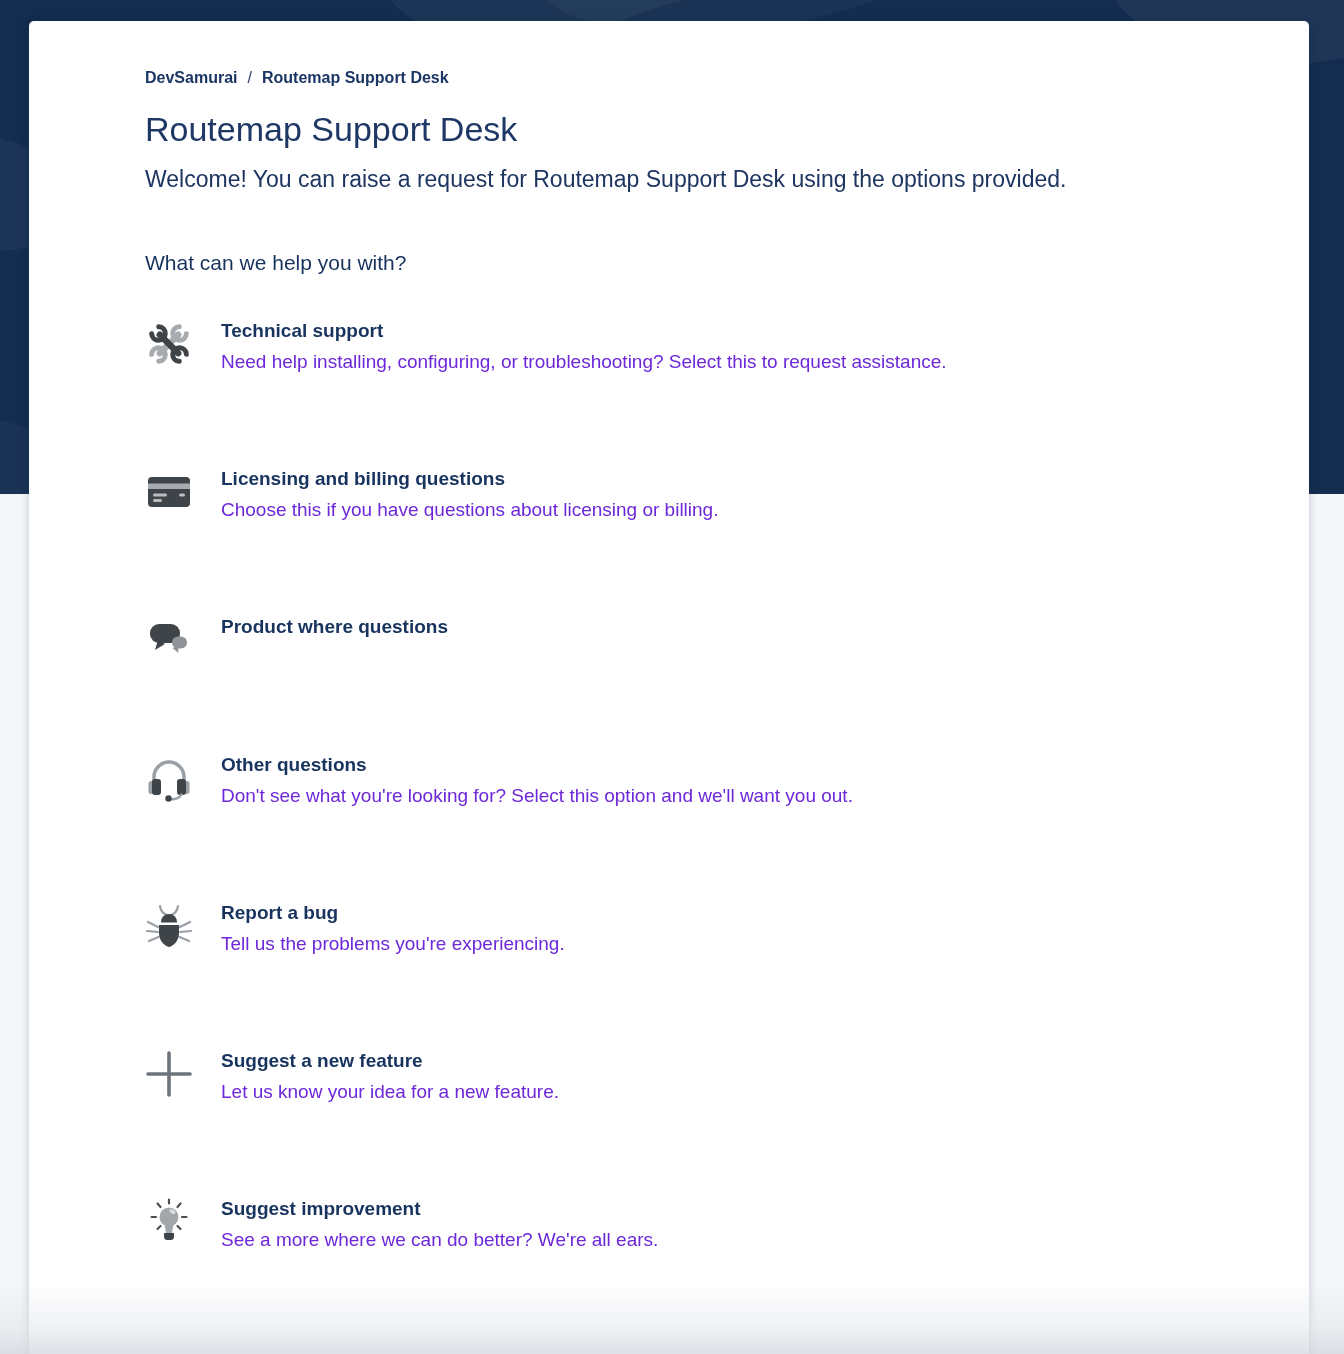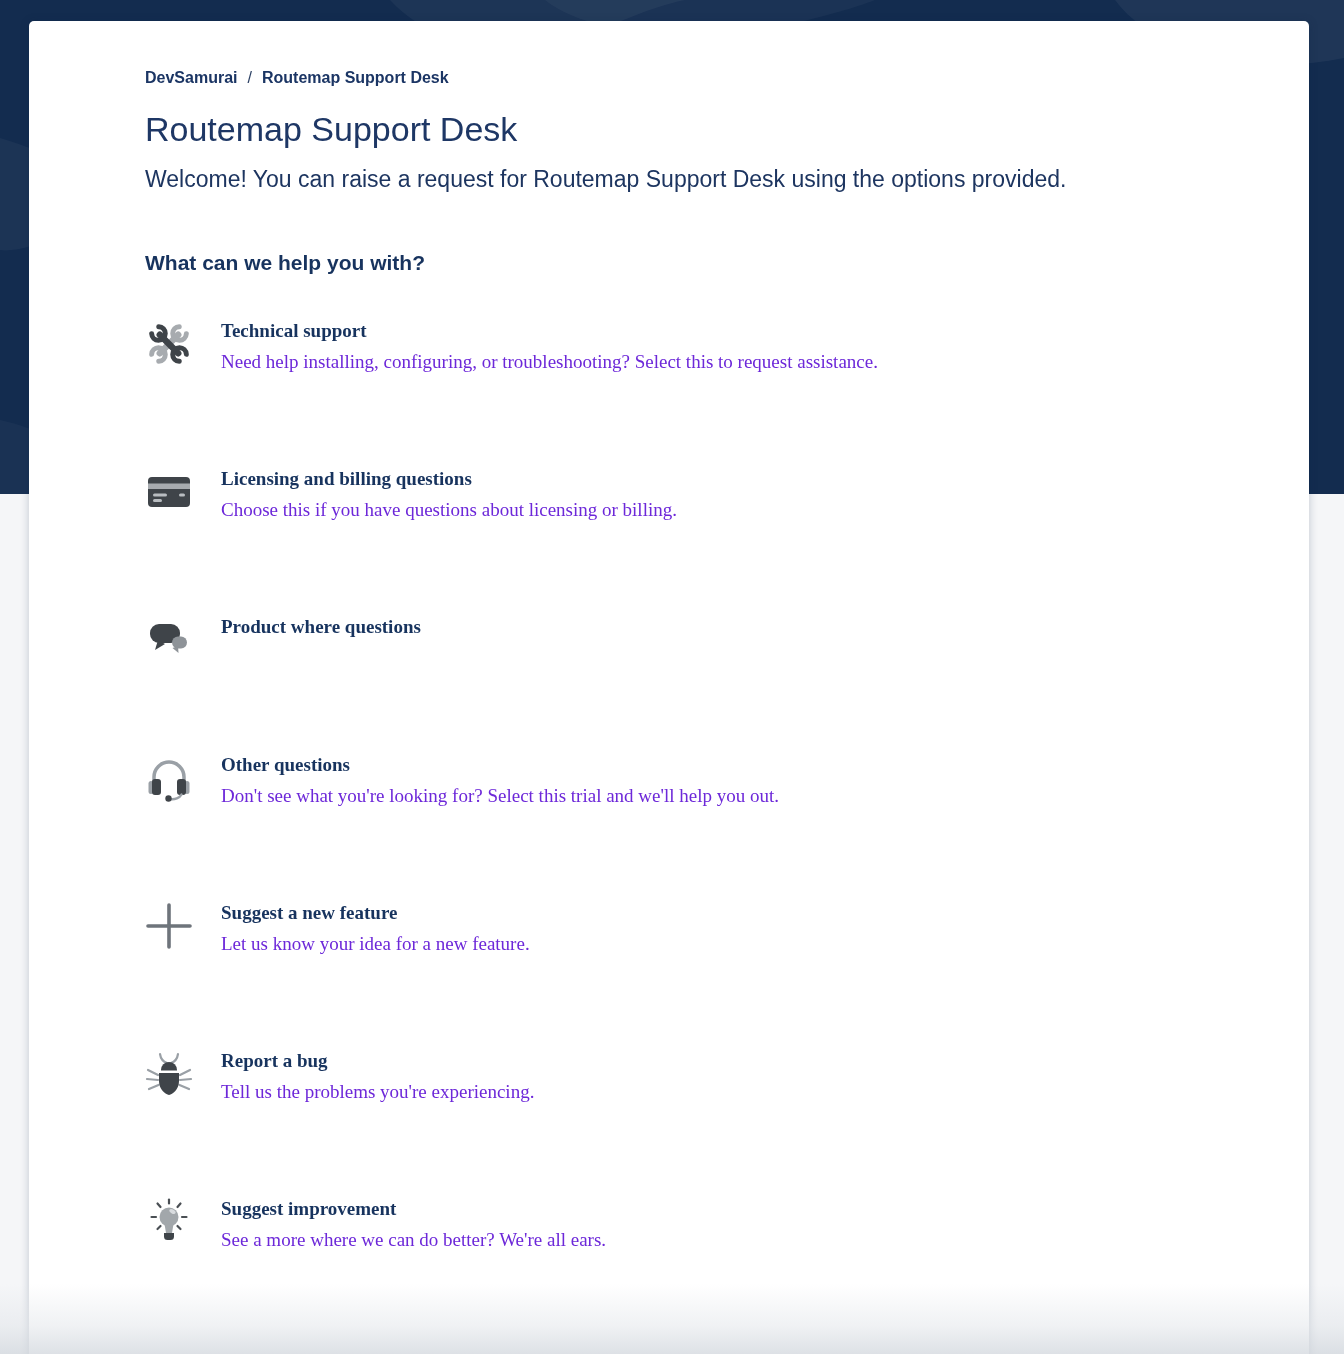--- a/index.html
+++ b/index.html
@@ -23,23 +23,23 @@
   }
   .card-inner { padding:47px 140px 0 116px; }
 
   .breadcrumb { font-size:16px; font-weight:bold; color:#1b3564; line-height:20px; }
   .breadcrumb .crumb { cursor:pointer; }
   .breadcrumb .sep { font-weight:normal; margin:0 10px; color:#2a3f63; }
 
   .page-title { margin-top:20px; font-size:34px; font-weight:400; color:#1e3765; line-height:42px; }
   .welcome { margin-top:17px; font-size:23px; line-height:24px; color:#1d3560; }
 
-  .section-heading { margin-top:59px; font-size:21px; font-weight:bold; color:#17335e; line-height:26px; }
-
-  .rt-list { margin-top:42px; list-style:none;font-family:Liberation Serif, serif; }
+  .section-heading { margin-top:59px; font-size:21px; font-weight:normal; color:#17335e; line-height:26px; }
+
+  .rt-list { margin-top:42px; list-style:none; }
   .rt-item { display:flex; align-items:flex-start; margin-bottom:88px; }
   .rt-icon { flex:0 0 48px; width:48px; height:48px; margin-top:2px; }
   .rt-icon svg { width:48px; height:48px; display:block; }
   .rt-text { margin-left:28px; max-width:875px; }
   .rt-title { font-size:19px; font-weight:bold; color:#17335e; line-height:26px; cursor:pointer; }
   .rt-desc { margin-top:2px; font-size:19px; line-height:32px; color:#6d28d9; }
 
   .bottom-fade {
     position:absolute; left:0; bottom:0; width:100%; height:70px;
     background:linear-gradient(to bottom, rgba(223,227,231,0) 0%, rgba(221,225,230,0.45) 60%, rgba(210,215,221,0.75) 100%);
@@ -131,34 +131,21 @@
     <rect x="3.5" y="27" width="5" height="13" rx="2.5" fill="#9aa0a6"></rect>
     <rect x="39.5" y="27" width="5" height="13" rx="2.5" fill="#9aa0a6"></rect>
     <rect x="7" y="25" width="9" height="16" rx="3" fill="#3f4449"></rect>
     <rect x="32" y="25" width="9" height="16" rx="3" fill="#3f4449"></rect>
     <path d="M36.5 40.5 a 10 7.5 0 0 1 -11.5 4.5" fill="none" stroke="#9aa0a6" stroke-width="2.5" stroke-linecap="round"></path>
     <circle cx="23.5" cy="44.5" r="3.2" fill="#3f4449"></circle>
   </svg>
           </span>
     <span class="rt-text">
       <span class="rt-title item-title" style="display:block">Other questions</span>
-      <span class="rt-desc item-desc" style="display:block">Don't see what you're looking for? Select this trial and we'll help you out.</span>
-    </span>
-  </li>
-
-  <li class="rt-item">
-    <span class="rt-icon item-icon">
-            <svg viewBox="0 0 48 48" xmlns="http://www.w3.org/2000/svg">
-    <line x1="24" y1="3" x2="24" y2="45" stroke="#6e747b" stroke-width="3.6" stroke-linecap="round"></line>
-    <line x1="3" y1="24" x2="45" y2="24" stroke="#6e747b" stroke-width="3.6" stroke-linecap="round"></line>
-  </svg>
-          </span>
-    <span class="rt-text">
-      <span class="rt-title item-title" style="display:block">Suggest a new feature</span>
-      <span class="rt-desc item-desc" style="display:block">Let us know your idea for a new feature.</span>
+      <span class="rt-desc item-desc" style="display:block">Don't see what you're looking for? Select this option and we'll want you out.</span>
     </span>
   </li>
 
   <li class="rt-item">
     <span class="rt-icon item-icon">
             <svg viewBox="0 0 48 48" xmlns="http://www.w3.org/2000/svg">
     <path d="M15 4 q1 7 7 9" fill="none" stroke="#9aa0a6" stroke-width="2.2" stroke-linecap="round"></path>
     <path d="M33 4 q-1 7 -7 9" fill="none" stroke="#9aa0a6" stroke-width="2.2" stroke-linecap="round"></path>
     <line x1="13" y1="25" x2="3" y2="20" stroke="#9aa0a6" stroke-width="2.2" stroke-linecap="round"></line>
     <line x1="13" y1="30" x2="2" y2="29" stroke="#9aa0a6" stroke-width="2.2" stroke-linecap="round"></line>
@@ -166,20 +153,33 @@
     <line x1="35" y1="25" x2="45" y2="20" stroke="#9aa0a6" stroke-width="2.2" stroke-linecap="round"></line>
     <line x1="35" y1="30" x2="46" y2="29" stroke="#9aa0a6" stroke-width="2.2" stroke-linecap="round"></line>
     <line x1="34.5" y1="35" x2="44" y2="39" stroke="#9aa0a6" stroke-width="2.2" stroke-linecap="round"></line>
     <path d="M16 20 a 8 8 0 0 1 16 0 v0.5 h-16 z" fill="#3f4449"></path>
     <path d="M14 23 h20 v8 c0 9 -6.5 13 -10 14 c-3.5 -1 -10 -5 -10 -14 z" fill="#3f4449"></path>
   </svg>
           </span>
     <span class="rt-text">
       <span class="rt-title item-title" style="display:block">Report a bug</span>
       <span class="rt-desc item-desc" style="display:block">Tell us the problems you're experiencing.</span>
+    </span>
+  </li>
+
+  <li class="rt-item">
+    <span class="rt-icon item-icon">
+            <svg viewBox="0 0 48 48" xmlns="http://www.w3.org/2000/svg">
+    <line x1="24" y1="3" x2="24" y2="45" stroke="#6e747b" stroke-width="3.6" stroke-linecap="round"></line>
+    <line x1="3" y1="24" x2="45" y2="24" stroke="#6e747b" stroke-width="3.6" stroke-linecap="round"></line>
+  </svg>
+          </span>
+    <span class="rt-text">
+      <span class="rt-title item-title" style="display:block">Suggest a new feature</span>
+      <span class="rt-desc item-desc" style="display:block">Let us know your idea for a new feature.</span>
     </span>
   </li>
 
   <li class="rt-item">
     <span class="rt-icon item-icon">
             <svg viewBox="0 0 48 48" xmlns="http://www.w3.org/2000/svg">
     <g stroke="#4a4f54" stroke-width="2.2" stroke-linecap="round">
       <line x1="24" y1="1.5" x2="24" y2="5.5"></line>
       <line x1="12.5" y1="5.5" x2="15.5" y2="9"></line>
       <line x1="35.5" y1="5.5" x2="32.5" y2="9"></line>

